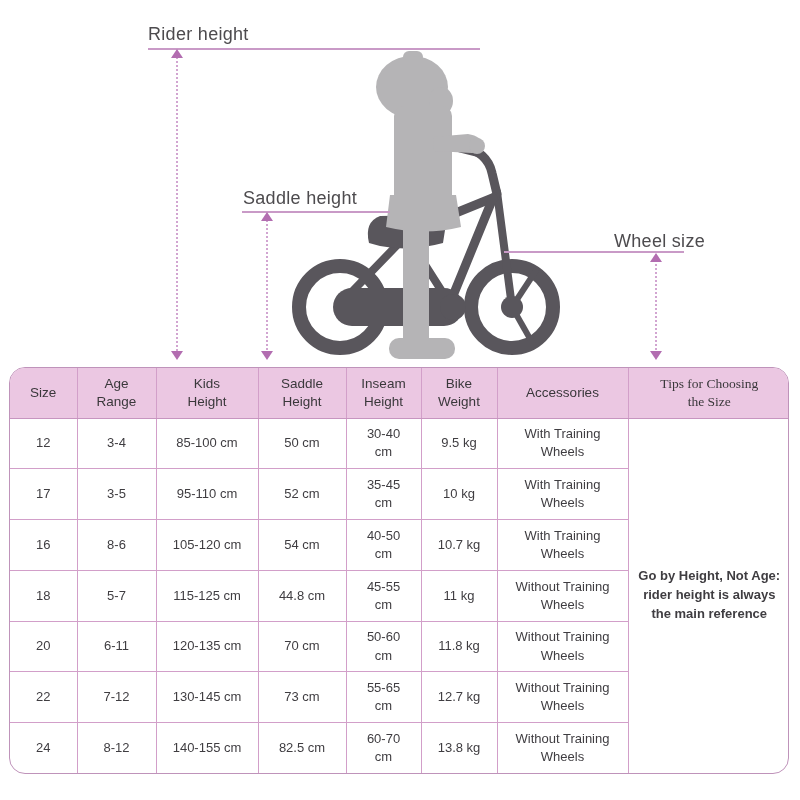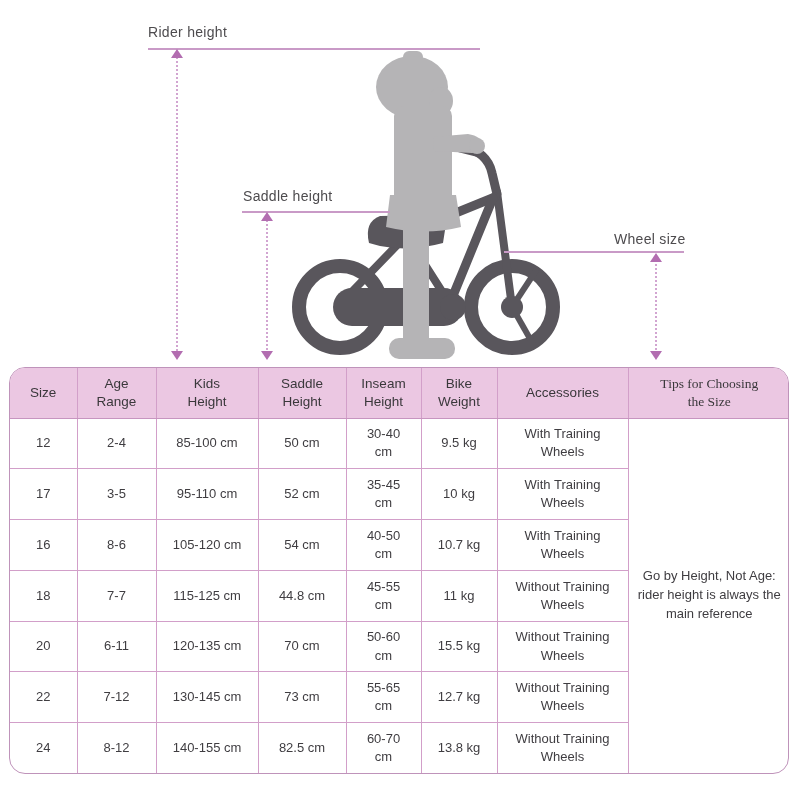--- a/index.html
+++ b/index.html
@@ -1,39 +1,39 @@
 <!DOCTYPE html>
 <html><head>
 <meta charset="utf-8">
 <style>
   html,body{margin:0;padding:0;background:#fff;}
   .canvas{position:relative;width:800px;height:800px;background:#ffffff;overflow:hidden;
           font-family:"Liberation Sans", sans-serif;}
 
   
-  .dim-label{position:absolute;font-size:14px;color:#4d4b4e;letter-spacing:.3px;white-space:nowrap;}
+  .dim-label{position:absolute;font-size:18px;color:#4d4b4e;letter-spacing:.3px;white-space:nowrap;}
   .hline{position:absolute;height:2px;background:#c99ac7;}
   .vline{position:absolute;width:0;border-left:2px dotted #d2a5d1;}
   .arr{position:absolute;width:0;height:0;border-left:6px solid transparent;border-right:6px solid transparent;}
   .arr-up{border-bottom:9px solid #b26db0;}
   .arr-down{border-top:9px solid #b26db0;}
 
   
   .table-wrap{position:absolute;left:9px;top:367px;width:780px;height:407px;
               border:1.5px solid #bf93ba;border-radius:16px;overflow:hidden;background:#fff;box-sizing:border-box;}
   table.size-table{width:100%;height:100%;border-collapse:collapse;table-layout:fixed;}
   .size-table th{background:#ebc7e2;color:#3a383b;font-size:13.5px;font-weight:500;
                  white-space:pre-line;line-height:1.3;text-align:center;vertical-align:middle;
                  border-right:1px solid #d29fc9;border-bottom:1px solid #c795c0;padding:2px 4px;}
   .size-table th:last-child{border-right:none;font-family:Liberation Serif, serif;}
   .size-table td{color:#3f3d41;font-size:13px;text-align:center;vertical-align:middle;
                  border-right:1px solid #d29fc9;border-top:1px solid #d29fc9;
                  padding:2px 10px;line-height:1.4;}
   .size-table tr.first td{border-top:none;}
-  .size-table td.tips-cell{border-top:none;border-right:none;padding:4px 6px;line-height:1.45;}
+  .size-table td.tips-cell{border-top:none;border-right:none;padding:4px 6px;line-height:1.45;font-weight:bold;}
   .size-table thead tr{height:50px;}
 </style>
 </head>
 <body>
 
 <div class="canvas">
 
   <div>
 
     <svg width="800" height="367" viewBox="0 0 800 367" style="position:absolute;left:0;top:0">
@@ -114,21 +114,21 @@
           <th>Bike
 Weight</th>
           <th>Accessories</th>
           <th>Tips for Choosing
 the Size</th>
         </tr>
       </thead>
       <tbody>
         <tr class="first">
           <td>12</td>
-          <td>2-4</td>
+          <td>3-4</td>
           <td>85-100 cm</td>
           <td>50 cm</td>
           <td>30-40 cm</td>
           <td>9.5 kg</td>
           <td>With Training Wheels</td>
           <td class="tips-cell" rowspan="7">Go by Height, Not Age: rider height is always the main reference</td>
         </tr>
         <tr>
           <td>17</td>
           <td>3-5</td>
@@ -142,34 +142,34 @@
           <td>16</td>
           <td>8-6</td>
           <td>105-120 cm</td>
           <td>54 cm</td>
           <td>40-50 cm</td>
           <td>10.7 kg</td>
           <td>With Training Wheels</td>
         </tr>
         <tr>
           <td>18</td>
-          <td>7-7</td>
+          <td>5-7</td>
           <td>115-125 cm</td>
           <td>44.8 cm</td>
           <td>45-55 cm</td>
           <td>11 kg</td>
           <td>Without Training Wheels</td>
         </tr>
         <tr>
           <td>20</td>
           <td>6-11</td>
           <td>120-135 cm</td>
           <td>70 cm</td>
           <td>50-60 cm</td>
-          <td>15.5 kg</td>
+          <td>11.8 kg</td>
           <td>Without Training Wheels</td>
         </tr>
         <tr>
           <td>22</td>
           <td>7-12</td>
           <td>130-145 cm</td>
           <td>73 cm</td>
           <td>55-65 cm</td>
           <td>12.7 kg</td>
           <td>Without Training Wheels</td>

